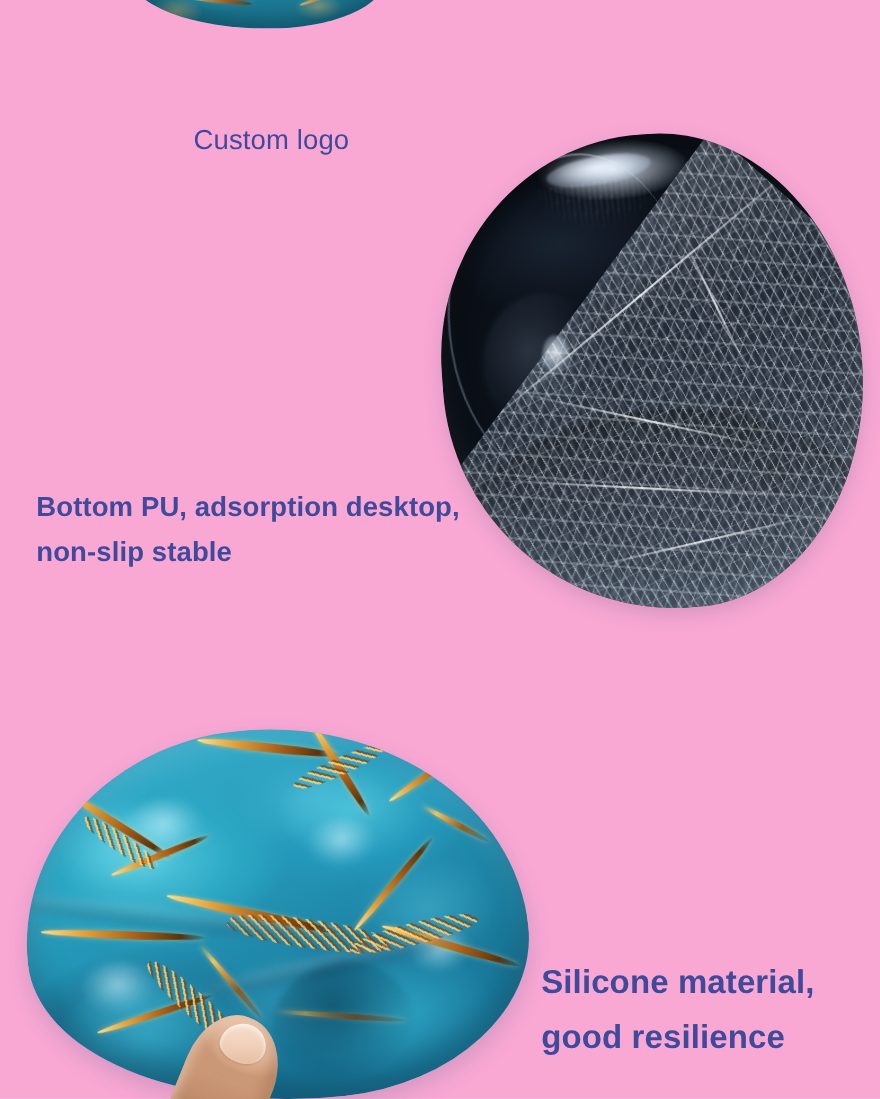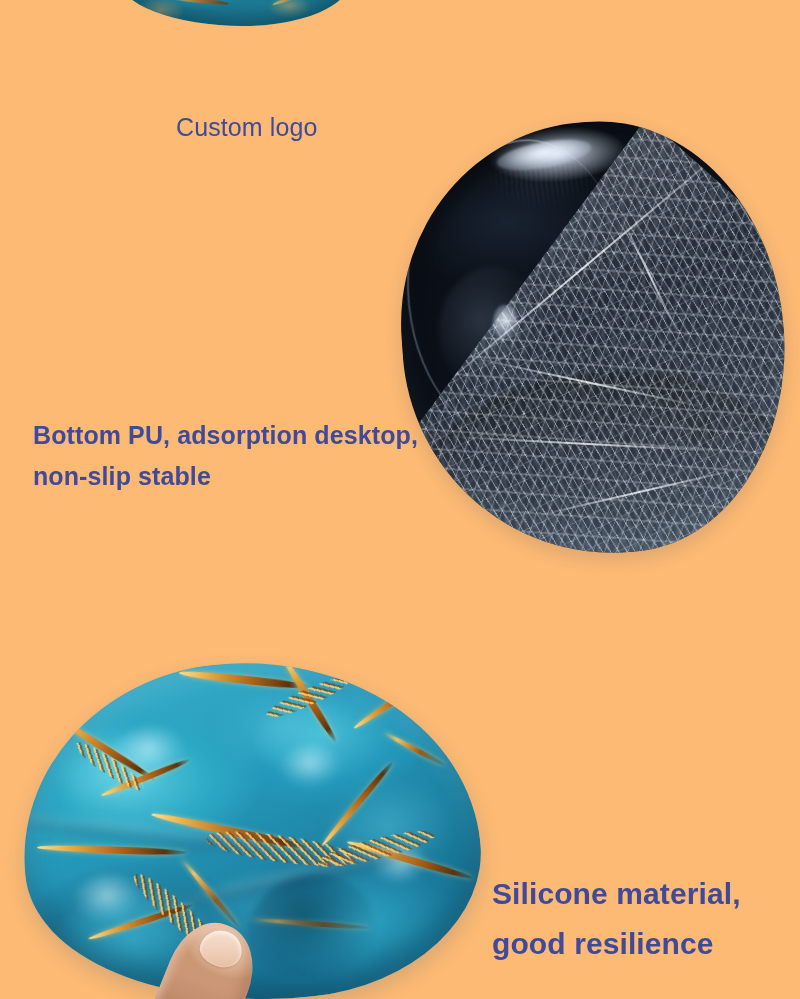--- a/index.html
+++ b/index.html
@@ -11,41 +11,41 @@
     width: 800px;
     height: 999px;
     background: #eef1fc;
     font-family: "Liberation Sans", sans-serif;
     overflow: hidden;
   }
   .page {
     position: relative;
     width: 800px;
     height: 999px;
-    background: #fdba74;
+    background: #f9a8d4;
     overflow: hidden;
   }
 
   
   .caption {
     position: absolute;
     color: #3f4a9b;
     letter-spacing: 0.1px;
     white-space: pre-line;
     line-height: 1.65;
   }
   .caption-custom-logo {
     left: 176px;
     top: 107px;
     font-size: 25px;
     font-weight: 500;
   }
   .caption-bottom-pu {
     left: 33px;
-    top: 415px;
+    top: 441px;
     font-size: 25px;
     font-weight: 700;
     z-index: 6;
   }
   .caption-silicone {
     left: 492px;
     top: 869px;
     font-size: 30px;
     font-weight: 700;
     z-index: 6;

